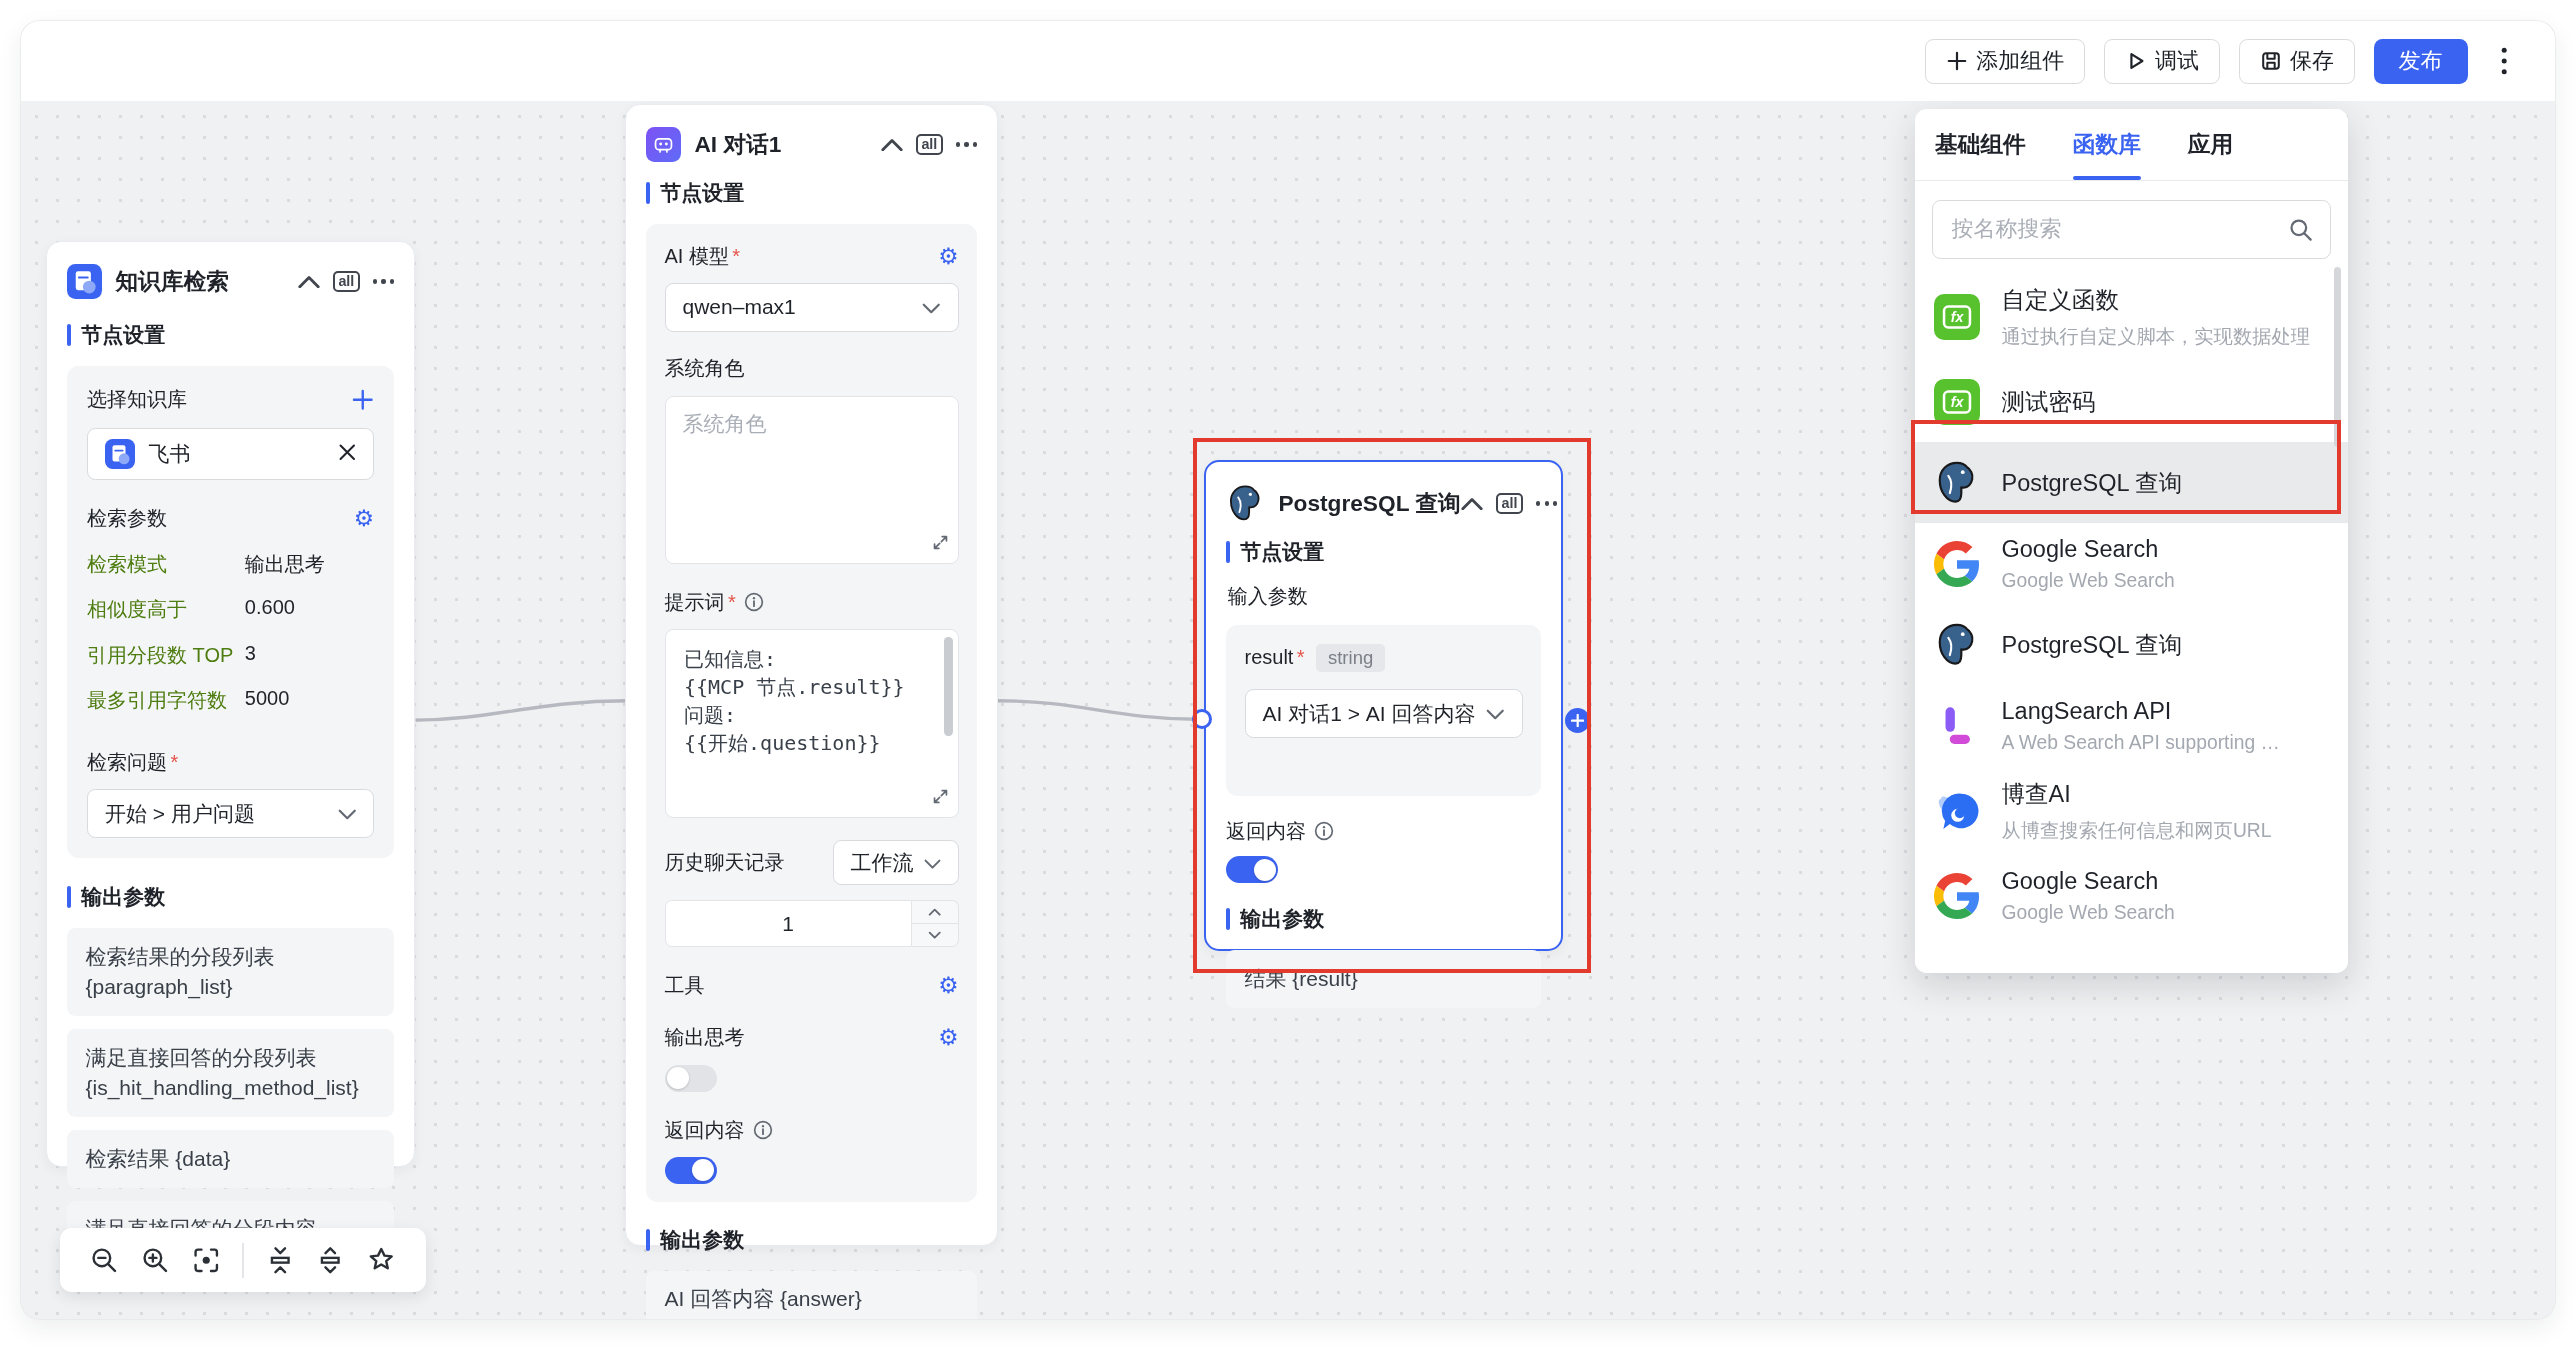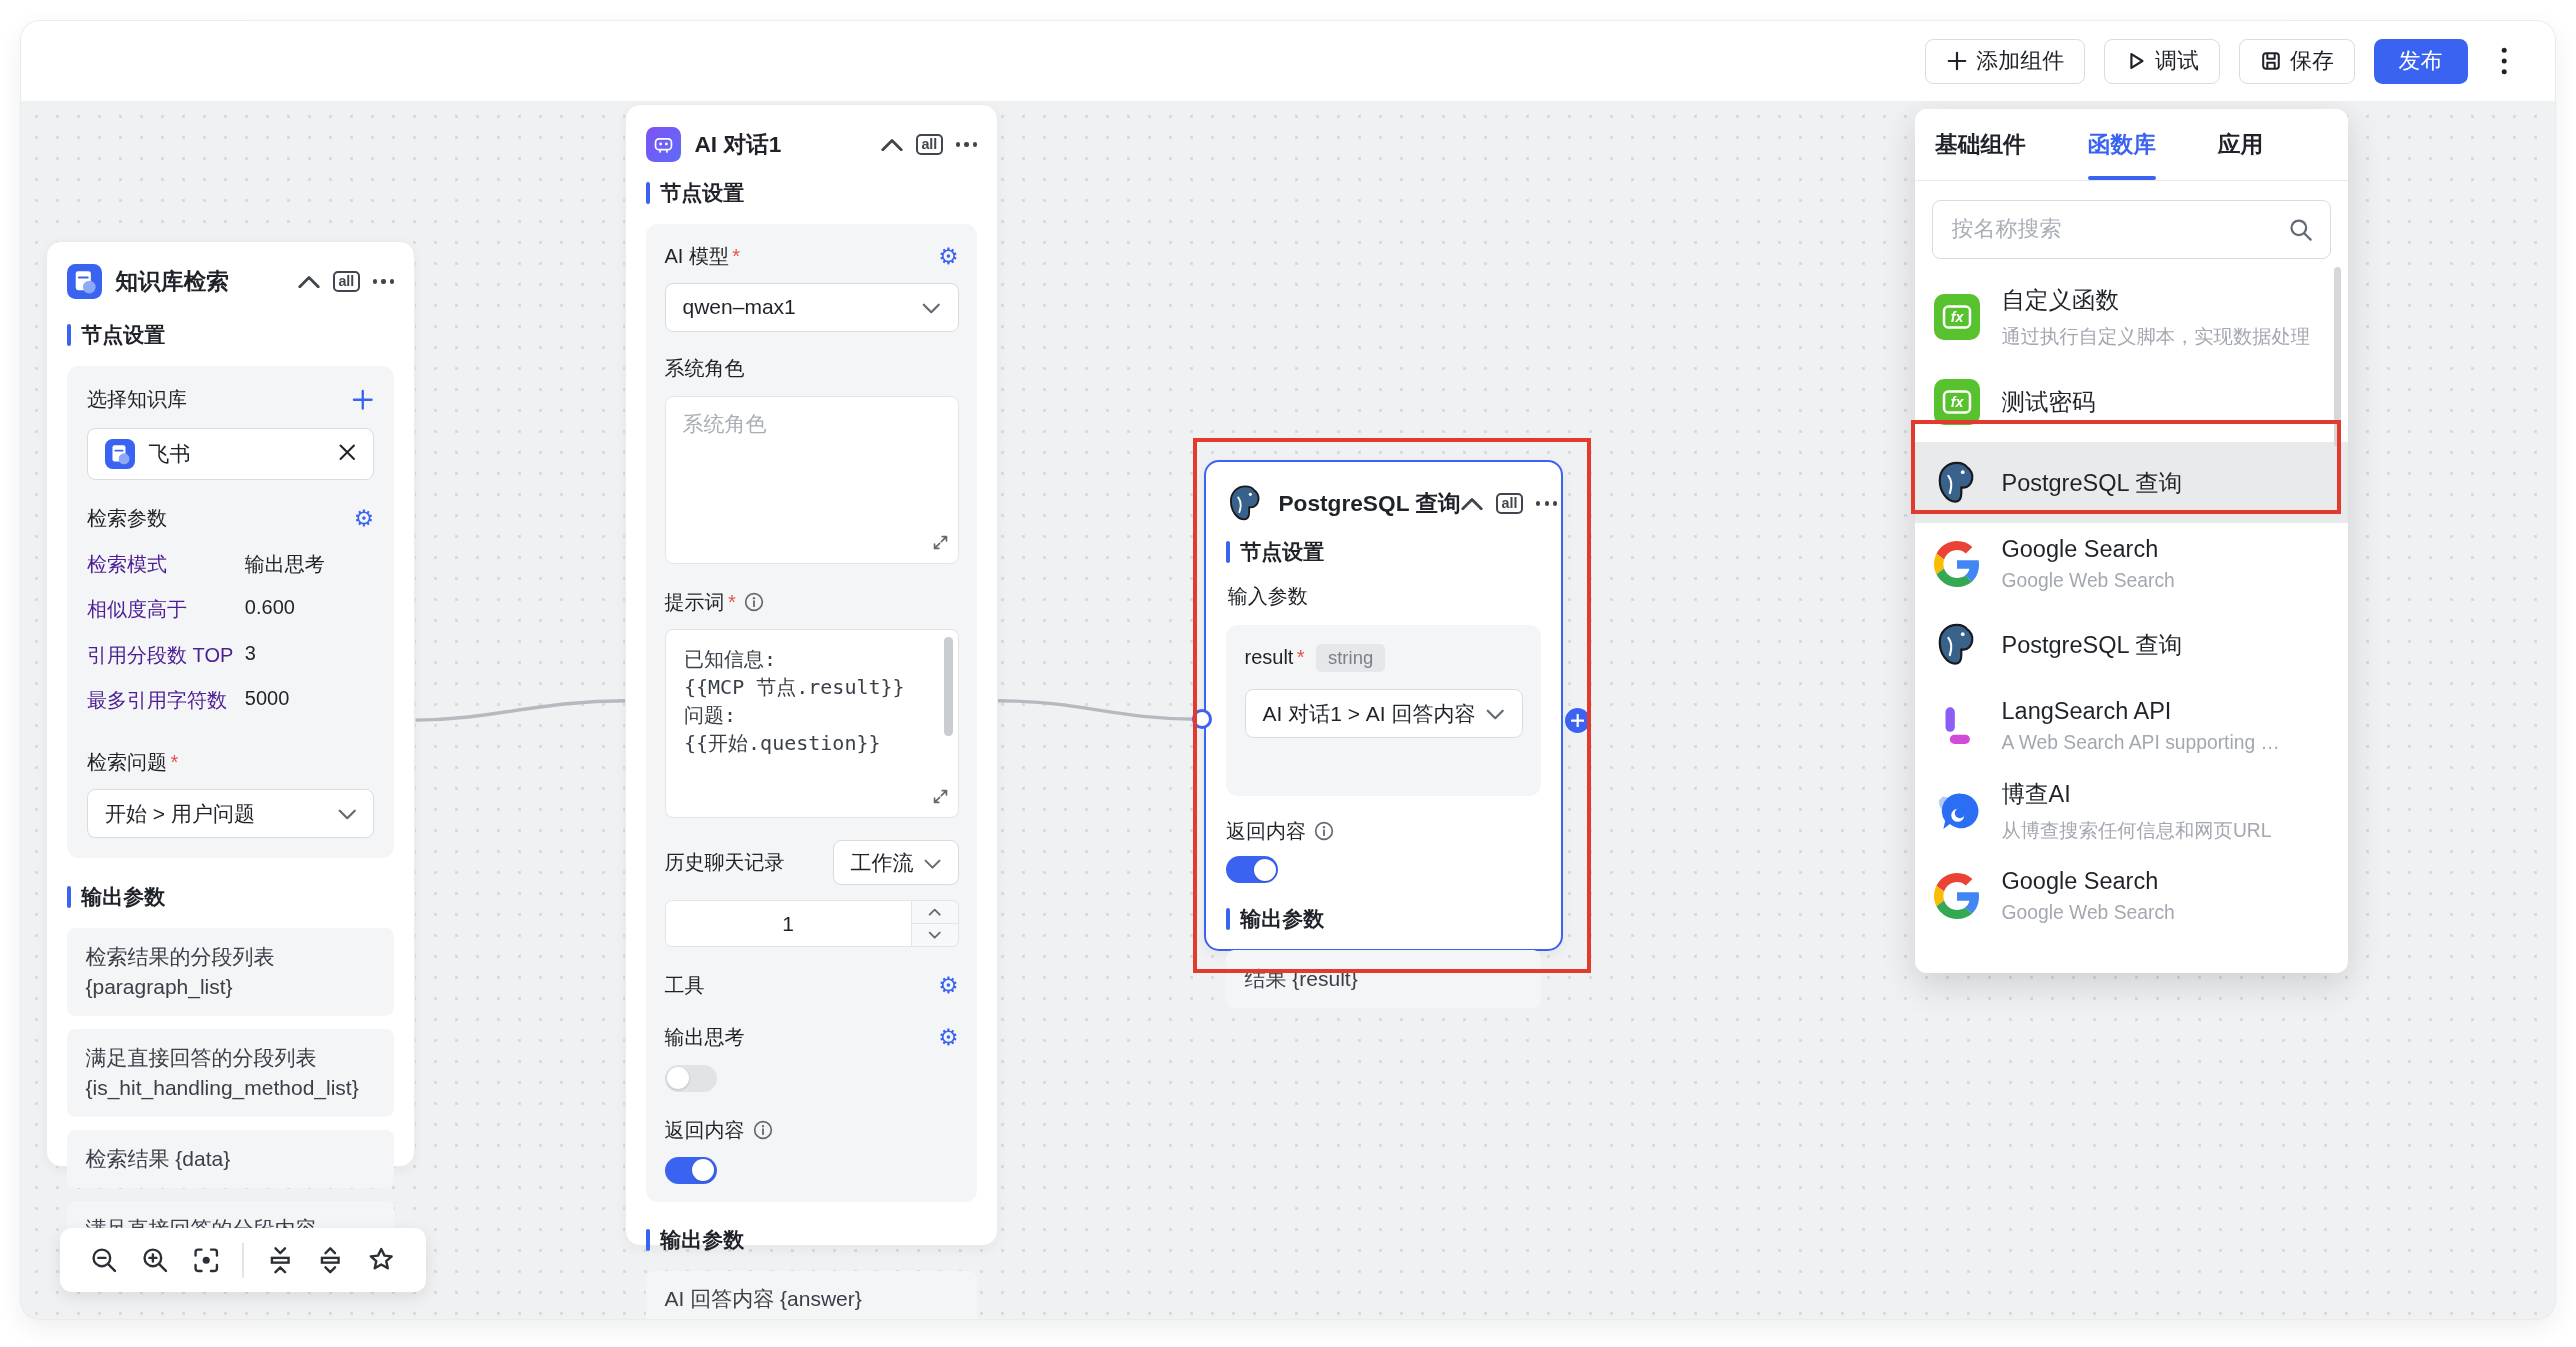--- a/index.html
+++ b/index.html
@@ -57,31 +57,31 @@
   .toggle .knob { position:absolute; top:2.5px; width:22px; height:22px; border-radius:50%; background:#fff; box-shadow:0 0.8px 2.5px rgba(0,0,0,.2); }
   .toggle.on .knob { right:2.5px; } .toggle.off .knob { left:2.5px; }
 
   .gear { color:var(--accent); font-size:22.7px; line-height:1; cursor:pointer; }
 
   .textarea { background:#fff; border:0.8px solid #e2e4e8; border-radius:8.4px; position:relative; font-size:21px; }
   .resize-glyph { position:absolute; right:8.4px; bottom:6.7px; }
 
   
   .kv { display:flex; font-size:20px; margin-top:18.5px; }
-  .kv .k { color:#4c1d95; width:55%; }
+  .kv .k { color:#4d7c0f; width:55%; }
   .kv .v { color:#1f2329; }
 
   
   .port-circle { position:absolute; width:20px; height:20px; border-radius:50%; background:#fff; border:3.4px solid var(--accent); z-index:15; }
   .port-plus { position:absolute; width:25px; height:25px; border-radius:50%; background:var(--accent); color:#fff; display:flex; align-items:center; justify-content:center; z-index:15; cursor:pointer; }
   .redrect { position:absolute; border:4.2px solid var(--red); z-index:40; pointer-events:none; }
 
   
   .panel { position:absolute; left:1894px; top:8.4px; width:433px; height:864px; background:#fff; border-radius:11.7px; box-shadow:0 11.7px 34px rgba(31,35,41,.16); z-index:20; }
-  .tabs { display:flex; gap:62px; padding:0 20px; height:72px; align-items:center; border-bottom:0.8px solid #e8eaed; }
+  .tabs { display:flex; gap:47px; padding:0 20px; height:72px; align-items:center; border-bottom:0.8px solid #e8eaed; }
   .tab { font-size:22.7px; font-weight:bold; color:#1f2329; position:relative; height:100%; display:flex; align-items:center; cursor:pointer; }
   .tab.active { color:var(--accent); }
   .tab.active::after { content:""; position:absolute; left:0; right:0; bottom:0; height:4.2px; border-radius:2.5px; background:var(--accent); }
   .searchwrap { margin:18.5px 17px 6.7px 17px; position:relative; }
   .searchwrap input { width:100%; height:59px; border:0.8px solid #d8dadd; border-radius:8.4px; padding:0 54px 0 18.5px; font-size:22px; color:#1f2329; outline:none; font-family:inherit; background:#fff; }
   .searchwrap input::placeholder { color:#a9aeb6; }
   .searchwrap .sicon { position:absolute; right:17px; top:16px; }
   .plist { padding:6.7px 0; }
   .pitem { display:flex; align-items:center; gap:22px; padding:11.7px 18.5px; min-height:81px; cursor:pointer; }
   .pitem.hl { background:#e9eaec; }

